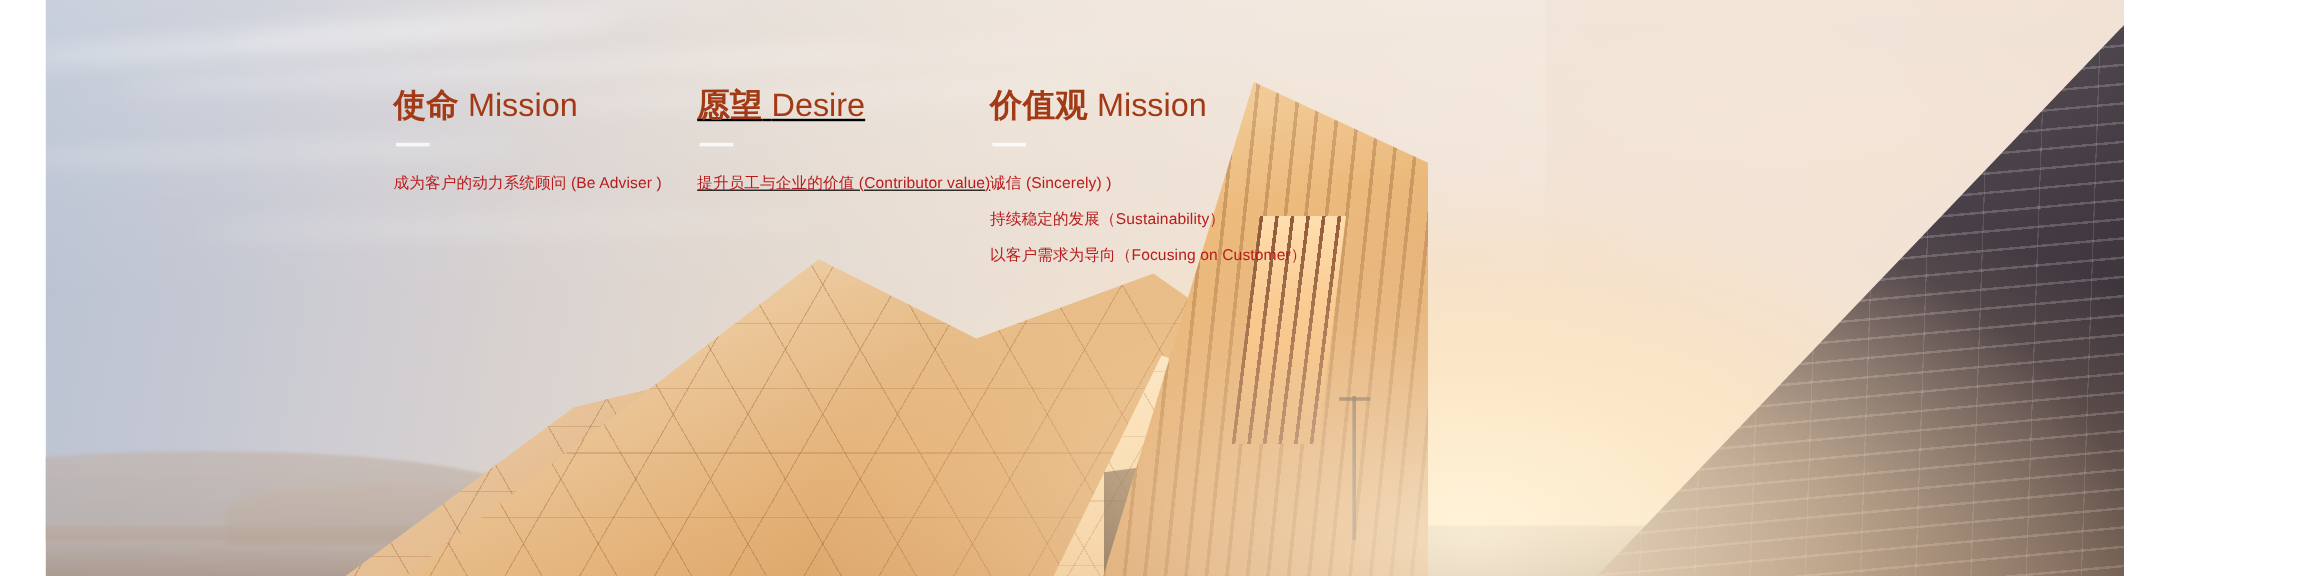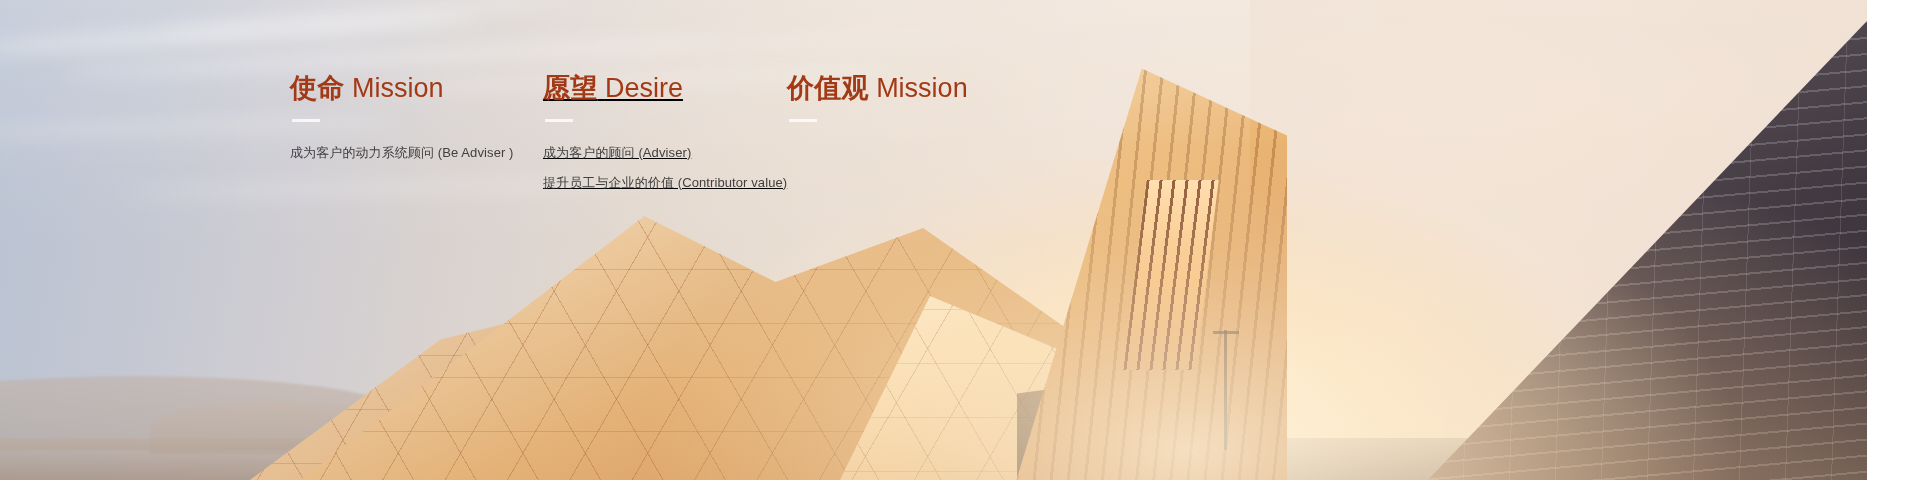--- a/index.html
+++ b/index.html
@@ -6,23 +6,24 @@
     margin: 0;
     padding: 0;
     background: #fff;
   }
   body {
     font-family: "Liberation Sans", "DejaVu Sans", sans-serif;
   }
 
   .banner {
     position: relative;
-    width: 1867px;
+    width: 1732px;
     height: 480px;
     overflow: hidden;
+    margin-left: 38px;
   }
 
   
   .photo {
     position: absolute;
     inset: 0;
     background:
       
       radial-gradient(ellipse 520px 330px at 1180px 430px,
           rgba(255,236,200,0.95) 0%, rgba(255,224,176,0.55) 35%,
@@ -267,21 +268,21 @@
   }
 
   .col ul {
     margin: 0;
     padding: 0;
     list-style: none;
   }
   .col li {
     font-size: 13px;
     line-height: 30px;
-    color: #404040;
+    color: #b91c1c;
     white-space: nowrap;
     letter-spacing: .1px;
   }
 </style>
 </head>
 <body>
 
 <div class="banner">
 
   <div class="photo">
@@ -350,24 +351,28 @@
       <div class="rule"></div>
       <ul>
         <li>成为客户的动力系统顾问 (Be Adviser )</li>
       </ul>
     </div>
 
     <div class="col col-desire">
       <h2><span>愿望</span><span class="en">&nbsp;<span>Desire</span></span></h2>
       <div class="rule"></div>
       <ul>
-        <li>成为客户的顾问 (Adviser)</li>
         <li>提升员工与企业的价值 (Contributor value)</li>
       </ul>
     </div>
 
     <div class="col col-values">
       <h2><span>价值观</span><span class="en">&nbsp;<span>Mission</span></span></h2>
       <div class="rule"></div>
+      <ul>
+        <li>诚信 (Sincerely) )</li>
+        <li>持续稳定的发展（Sustainability）</li>
+        <li>以客户需求为导向（Focusing on Customer）</li>
+      </ul>
     </div>
 
   </div>
 </div>
 
 </body></html>

